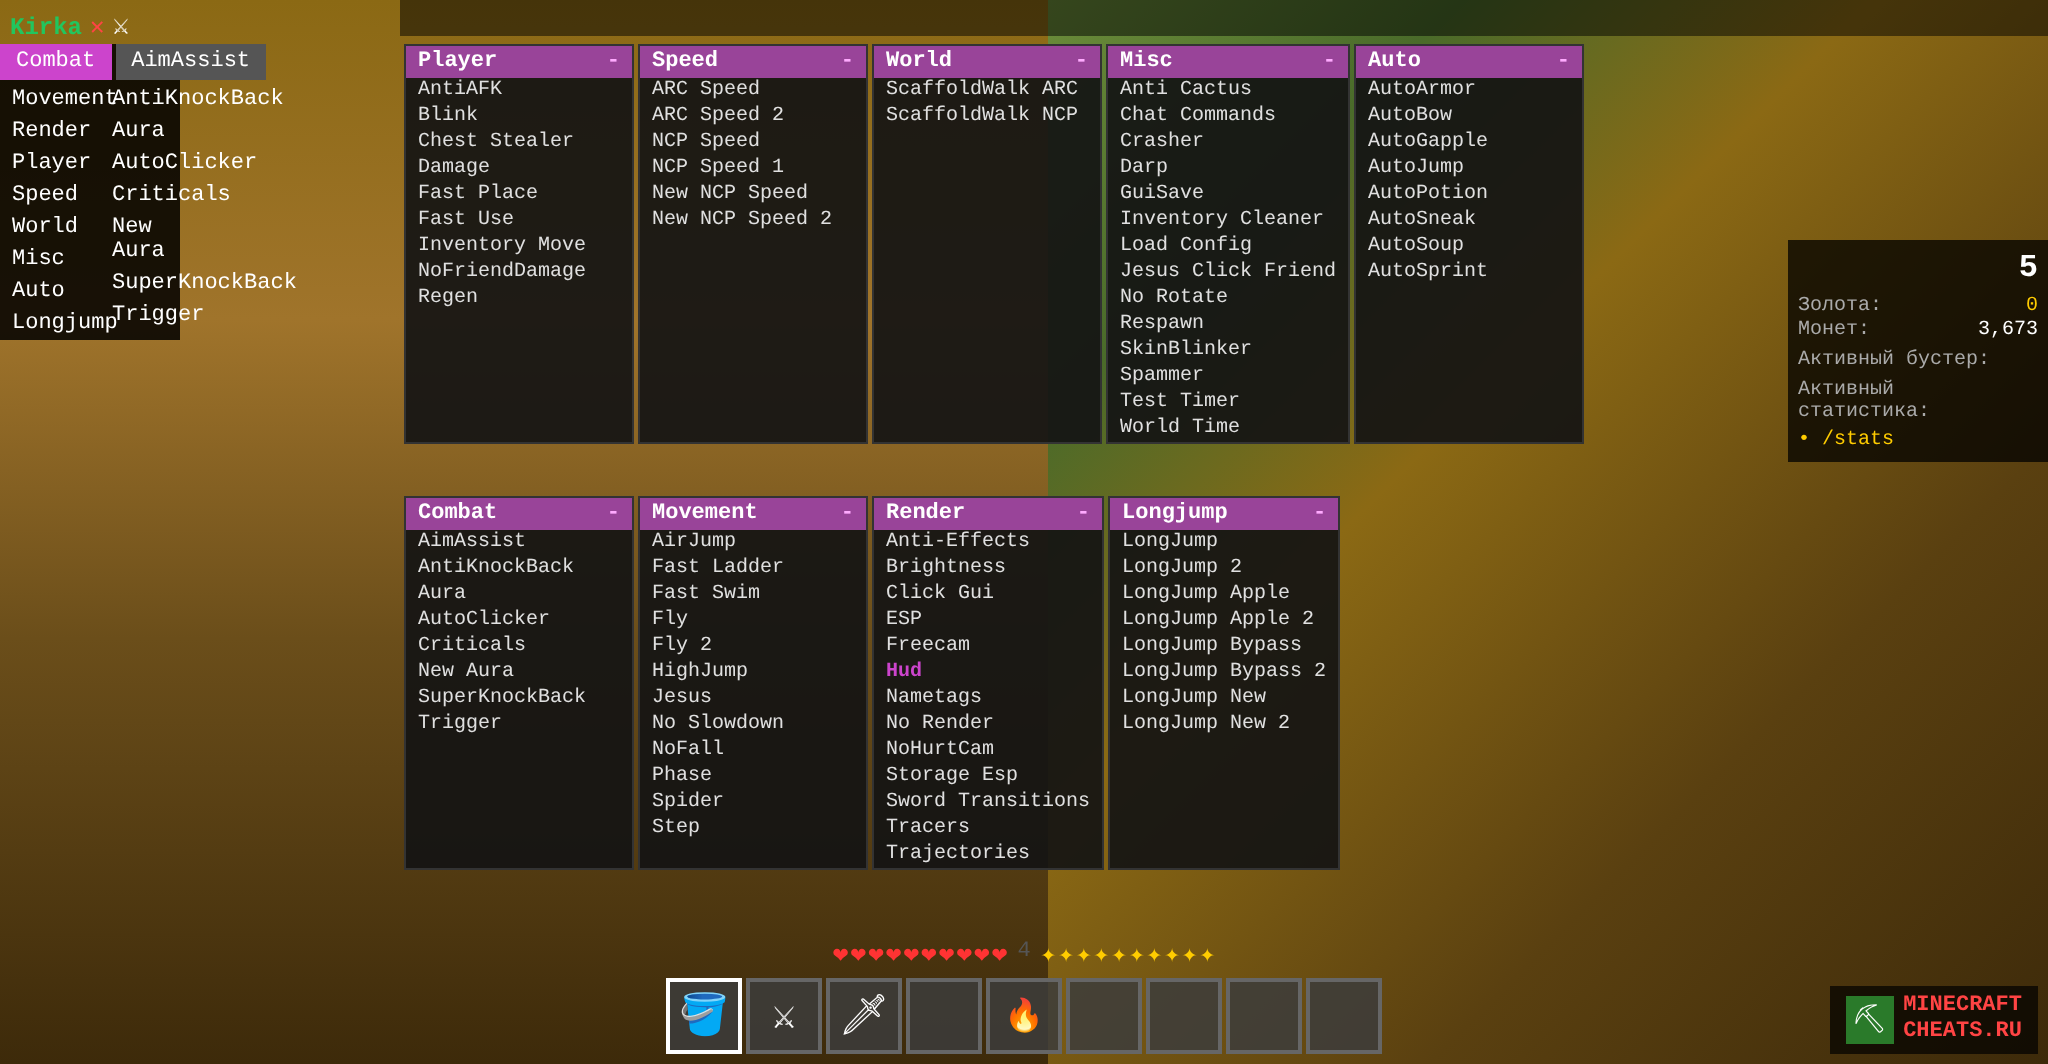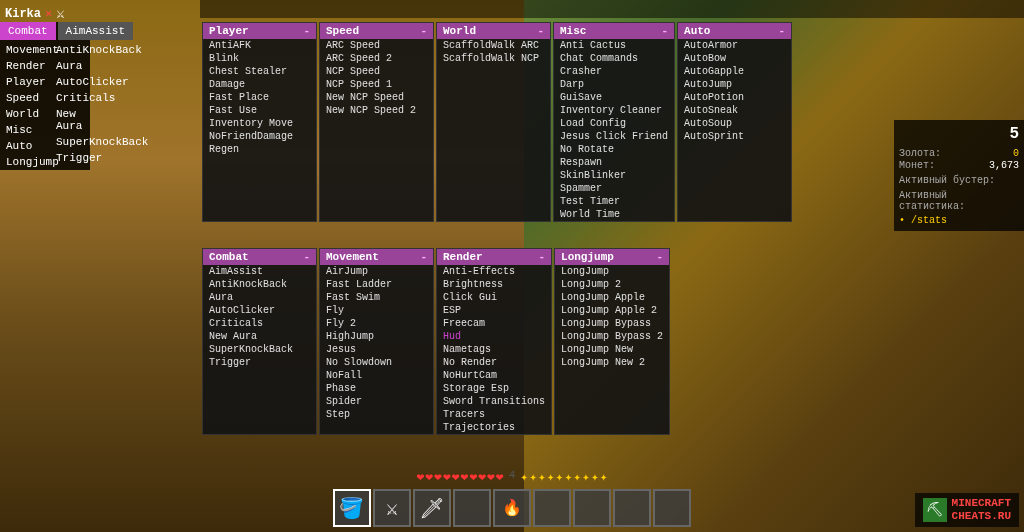--- a/index.html
+++ b/index.html
@@ -139,20 +139,21 @@
     .panel-item {
       display: block;
       padding: 1px 6px;
       color: #e0e0e0;
       font-size: 10px;
       cursor: pointer;
     }
 
     .panel-item.active {
       color: #cc44cc;
+      font-weight: bold;
     }
 
     
     .mc-cheats {
       position: absolute;
       bottom: 5px;
       right: 5px;
       z-index: 20;
       background: rgba(0,0,0,0.7);
       padding: 4px 8px;
@@ -196,21 +197,21 @@
     }
   </style>
 </head>
 <body>
 
 <div class="game-bg"></div>
 
 <div class="hud-bar"></div>
 
 <div class="watermark">
-  <span style="color:#ffffff;">Kirka</span>
+  <span style="color:#22c55e;">Kirka</span>
   <span style="color:#ff4444;">✕</span>
   <span style="font-size:14px;">⚔</span>
 </div>
 
 <div class="left-sidebar">
   <div class="sidebar-header">
     <div class="sidebar-tab active">
       <span>Combat</span>
     </div>
     <div class="sidebar-tab secondary">

